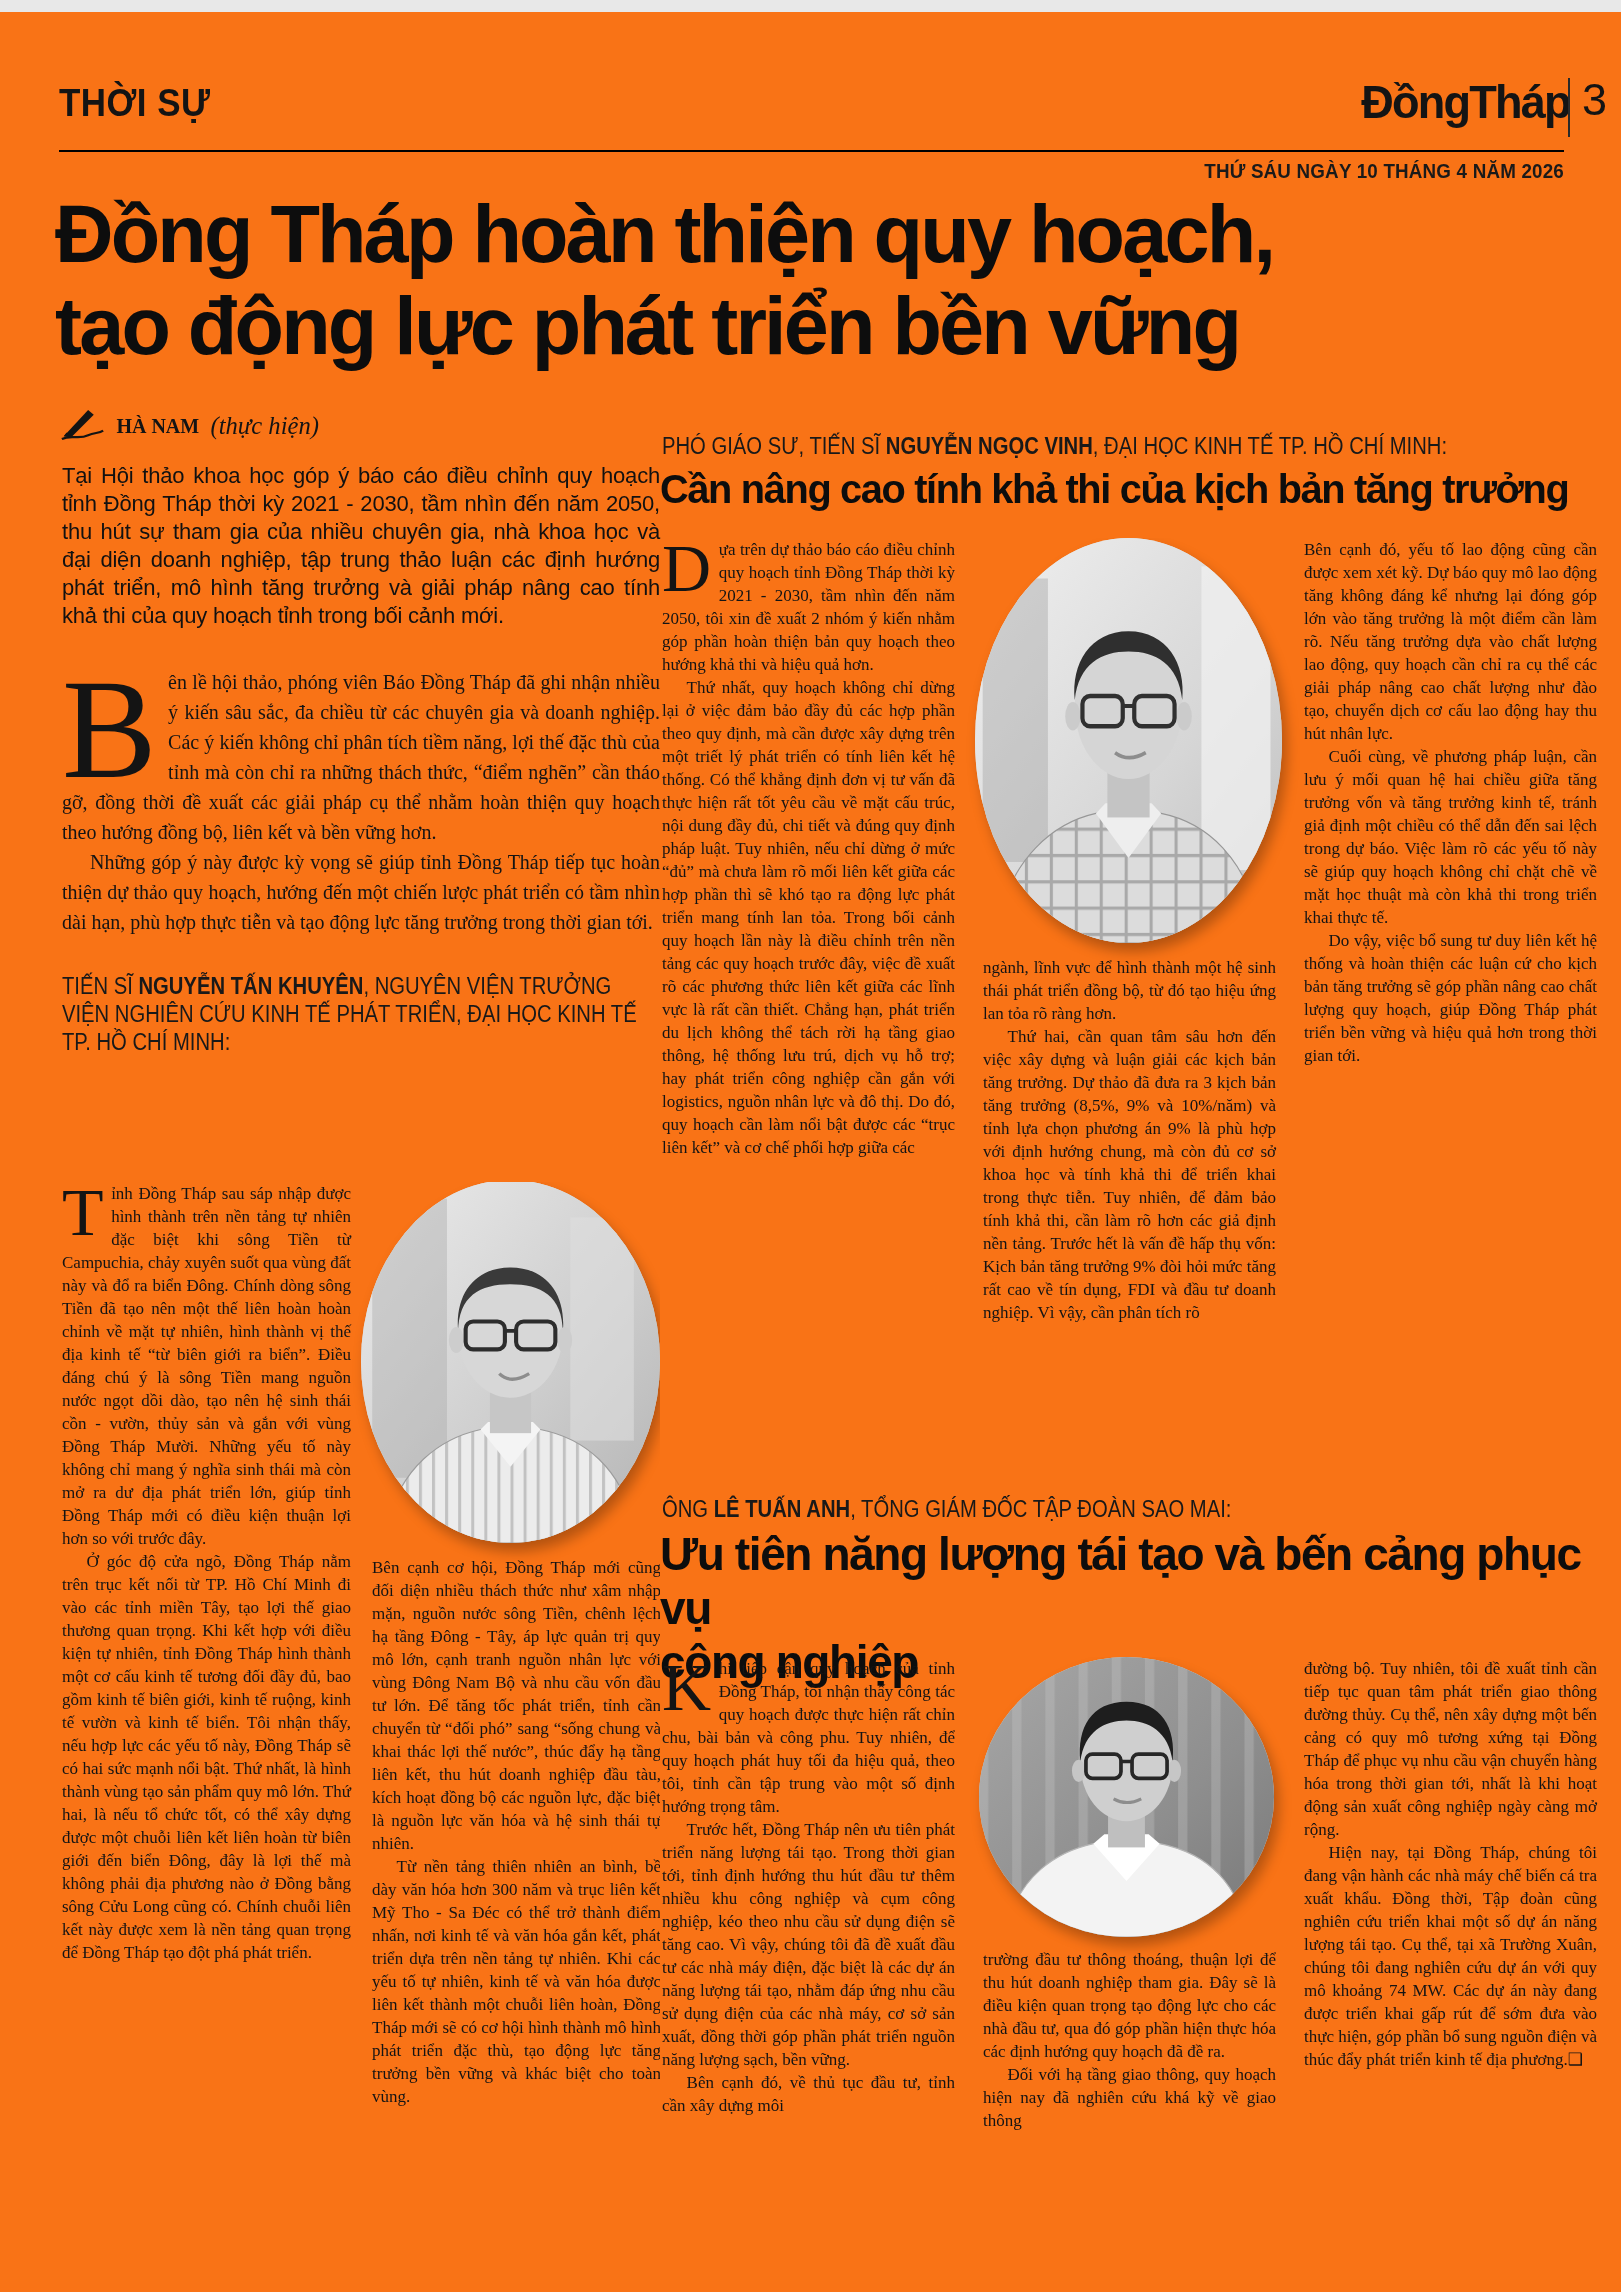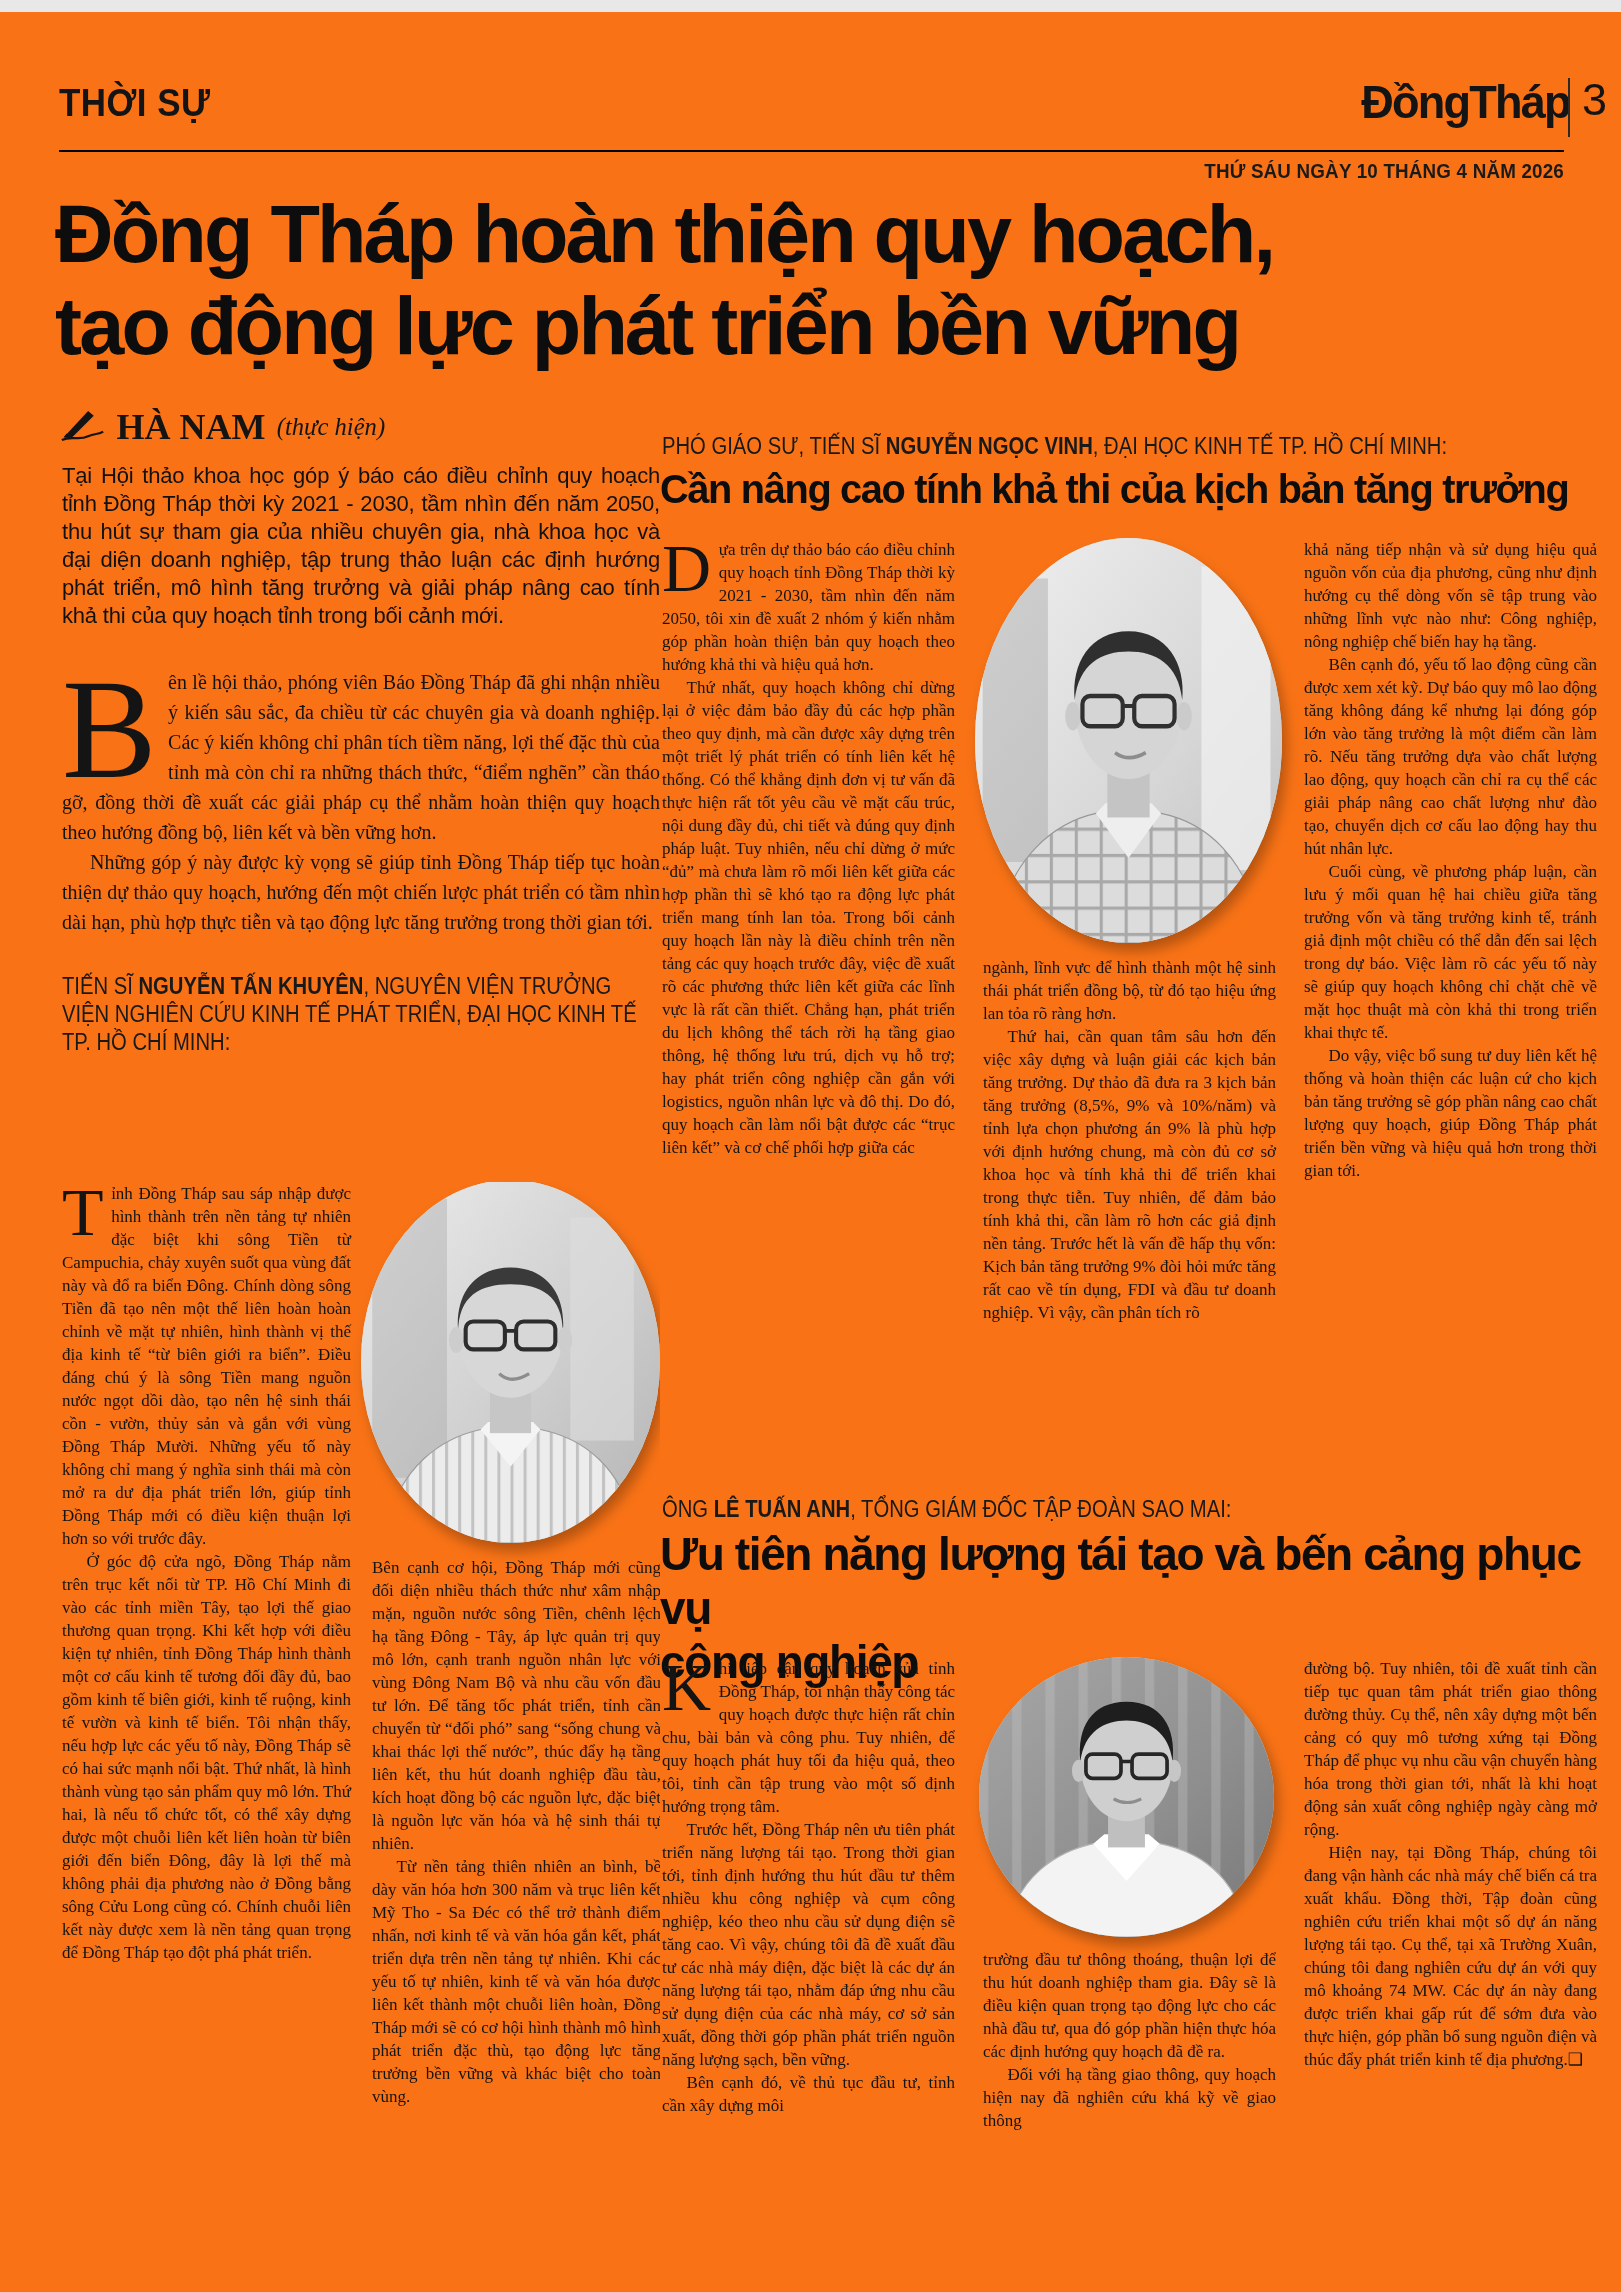--- a/index.html
+++ b/index.html
@@ -26,21 +26,21 @@
   #headline2{font-size:41px;line-height:47px;white-space:nowrap;transform:scaleX(.97);transform-origin:0 0;}
   #headline3{font-size:46px;line-height:54px;}
 
   
   .kicker{font-family:"Liberation Sans",sans-serif;font-weight:500;font-size:23px;line-height:28px;
           color:#191919;transform:scaleX(.88);transform-origin:0 0;}
   .kicker b{font-weight:800;}
 
   
   .byline{display:flex;align-items:center;gap:11.4px;}
-  .byline .name{font-family:"Liberation Serif",serif;font-weight:700;font-size:36px;text-align:center;}
+  .byline .name{font-family:"Liberation Serif",serif;font-weight:700;font-size:20px;text-align:center;}
   .byline .role{font-family:"Liberation Serif",serif;font-style:italic;font-size:24.6px;}
 
   
   .intro{font-family:"Liberation Sans",sans-serif;font-weight:400;font-size:22px;line-height:28px;
          text-align:justify;letter-spacing:-0.2px;color:#111;}
   .lead p{margin:0;font-size:20px;line-height:30px;text-align:justify;}
   .lead p + p{text-indent:28px;}
   .dc-b{float:left;font-family:"Liberation Serif",serif;font-size:142px;line-height:106px;
         margin:8.5px 11.4px 0 0;}
   .dc{float:left;font-family:"Liberation Serif",serif;font-size:68px;line-height:53px;margin:3.8px 7.6px 0 0;}
@@ -178,21 +178,20 @@
           <rect x="56" y="78" width="21" height="15" rx="4" fill="none" stroke="#303030" stroke-width="2.2"></rect>
           <rect x="83" y="78" width="21" height="15" rx="4" fill="none" stroke="#303030" stroke-width="2.2"></rect>
           <line x1="77" y1="83" x2="83" y2="83" stroke="#303030" stroke-width="2"></line>
           <path d="M73 106 Q80 111 89 106" stroke="#8d8d8d" stroke-width="1.8" fill="none"></path>
         </svg>
       </div>
       <p>ngành, lĩnh vực để hình thành một hệ sinh thái phát triển đồng bộ, từ đó tạo hiệu ứng lan tỏa rõ ràng hơn.</p>
       <p>Thứ hai, cần quan tâm sâu hơn đến việc xây dựng và luận giải các kịch bản tăng trưởng. Dự thảo đã đưa ra 3 kịch bản tăng trưởng (8,5%, 9% và 10%/năm) và tỉnh lựa chọn phương án 9% là phù hợp với định hướng chung, mà còn đủ cơ sở khoa học và tính khả thi để triển khai trong thực tiễn. Tuy nhiên, để đảm bảo tính khả thi, cần làm rõ hơn các giả định nền tảng. Trước hết là vấn đề hấp thụ vốn: Kịch bản tăng trưởng 9% đòi hỏi mức tăng rất cao về tín dụng, FDI và đầu tư doanh nghiệp. Vì vậy, cần phân tích rõ</p>
     </div>
     <div class="col">
-      <p>khả năng tiếp nhận và sử dụng hiệu quả nguồn vốn của địa phương, cũng như định hướng cụ thể dòng vốn sẽ tập trung vào những lĩnh vực nào như: Công nghiệp, nông nghiệp chế biến hay hạ tầng.</p>
       <p>Bên cạnh đó, yếu tố lao động cũng cần được xem xét kỹ. Dự báo quy mô lao động tăng không đáng kể nhưng lại đóng góp lớn vào tăng trưởng là một điểm cần làm rõ. Nếu tăng trưởng dựa vào chất lượng lao động, quy hoạch cần chỉ ra cụ thể các giải pháp nâng cao chất lượng như đào tạo, chuyển dịch cơ cấu lao động hay thu hút nhân lực.</p>
       <p>Cuối cùng, về phương pháp luận, cần lưu ý mối quan hệ hai chiều giữa tăng trưởng vốn và tăng trưởng kinh tế, tránh giả định một chiều có thể dẫn đến sai lệch trong dự báo. Việc làm rõ các yếu tố này sẽ giúp quy hoạch không chỉ chặt chẽ về mặt học thuật mà còn khả thi trong triển khai thực tế.</p>
       <p>Do vậy, việc bổ sung tư duy liên kết hệ thống và hoàn thiện các luận cứ cho kịch bản tăng trưởng sẽ góp phần nâng cao chất lượng quy hoạch, giúp Đồng Tháp phát triển bền vững và hiệu quả hơn trong thời gian tới.</p>
     </div>
   </div>
 
   <div class="abs kicker" style="left:662px;top:1483px;width:1088px;">
     <span>ÔNG </span><b>LÊ TUẤN ANH</b><span>, TỔNG GIÁM ĐỐC TẬP ĐOÀN SAO MAI:</span>
   </div>
   <div id="headline3" class="abs story-headline" style="left:660px;top:1515px;width:965px;">

